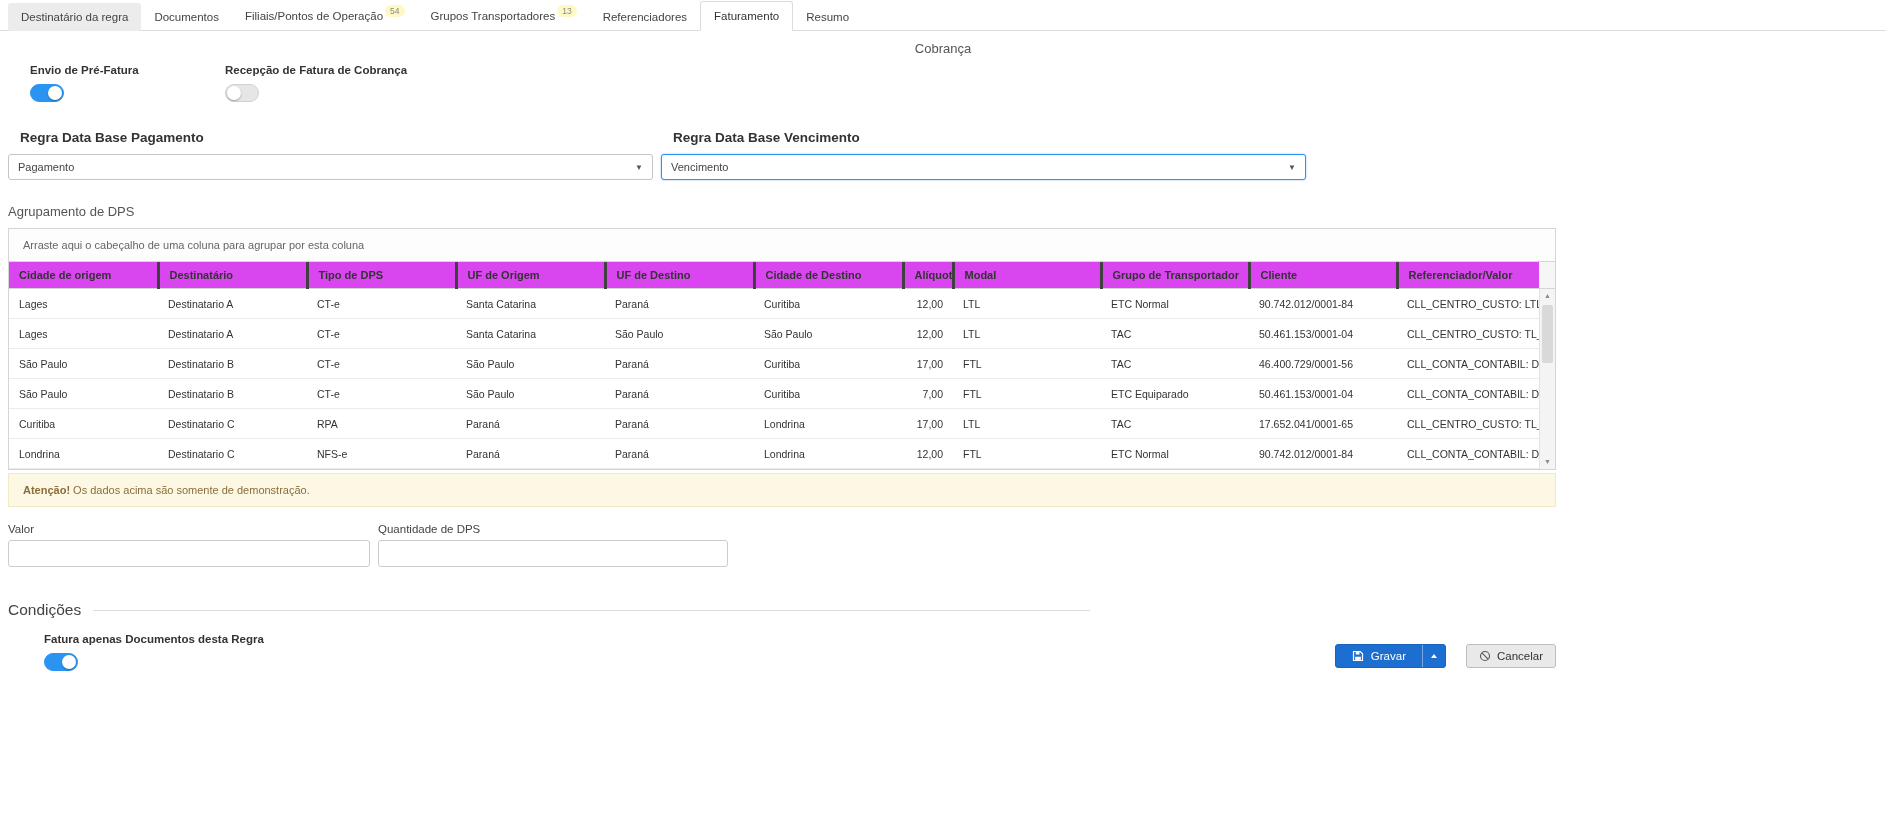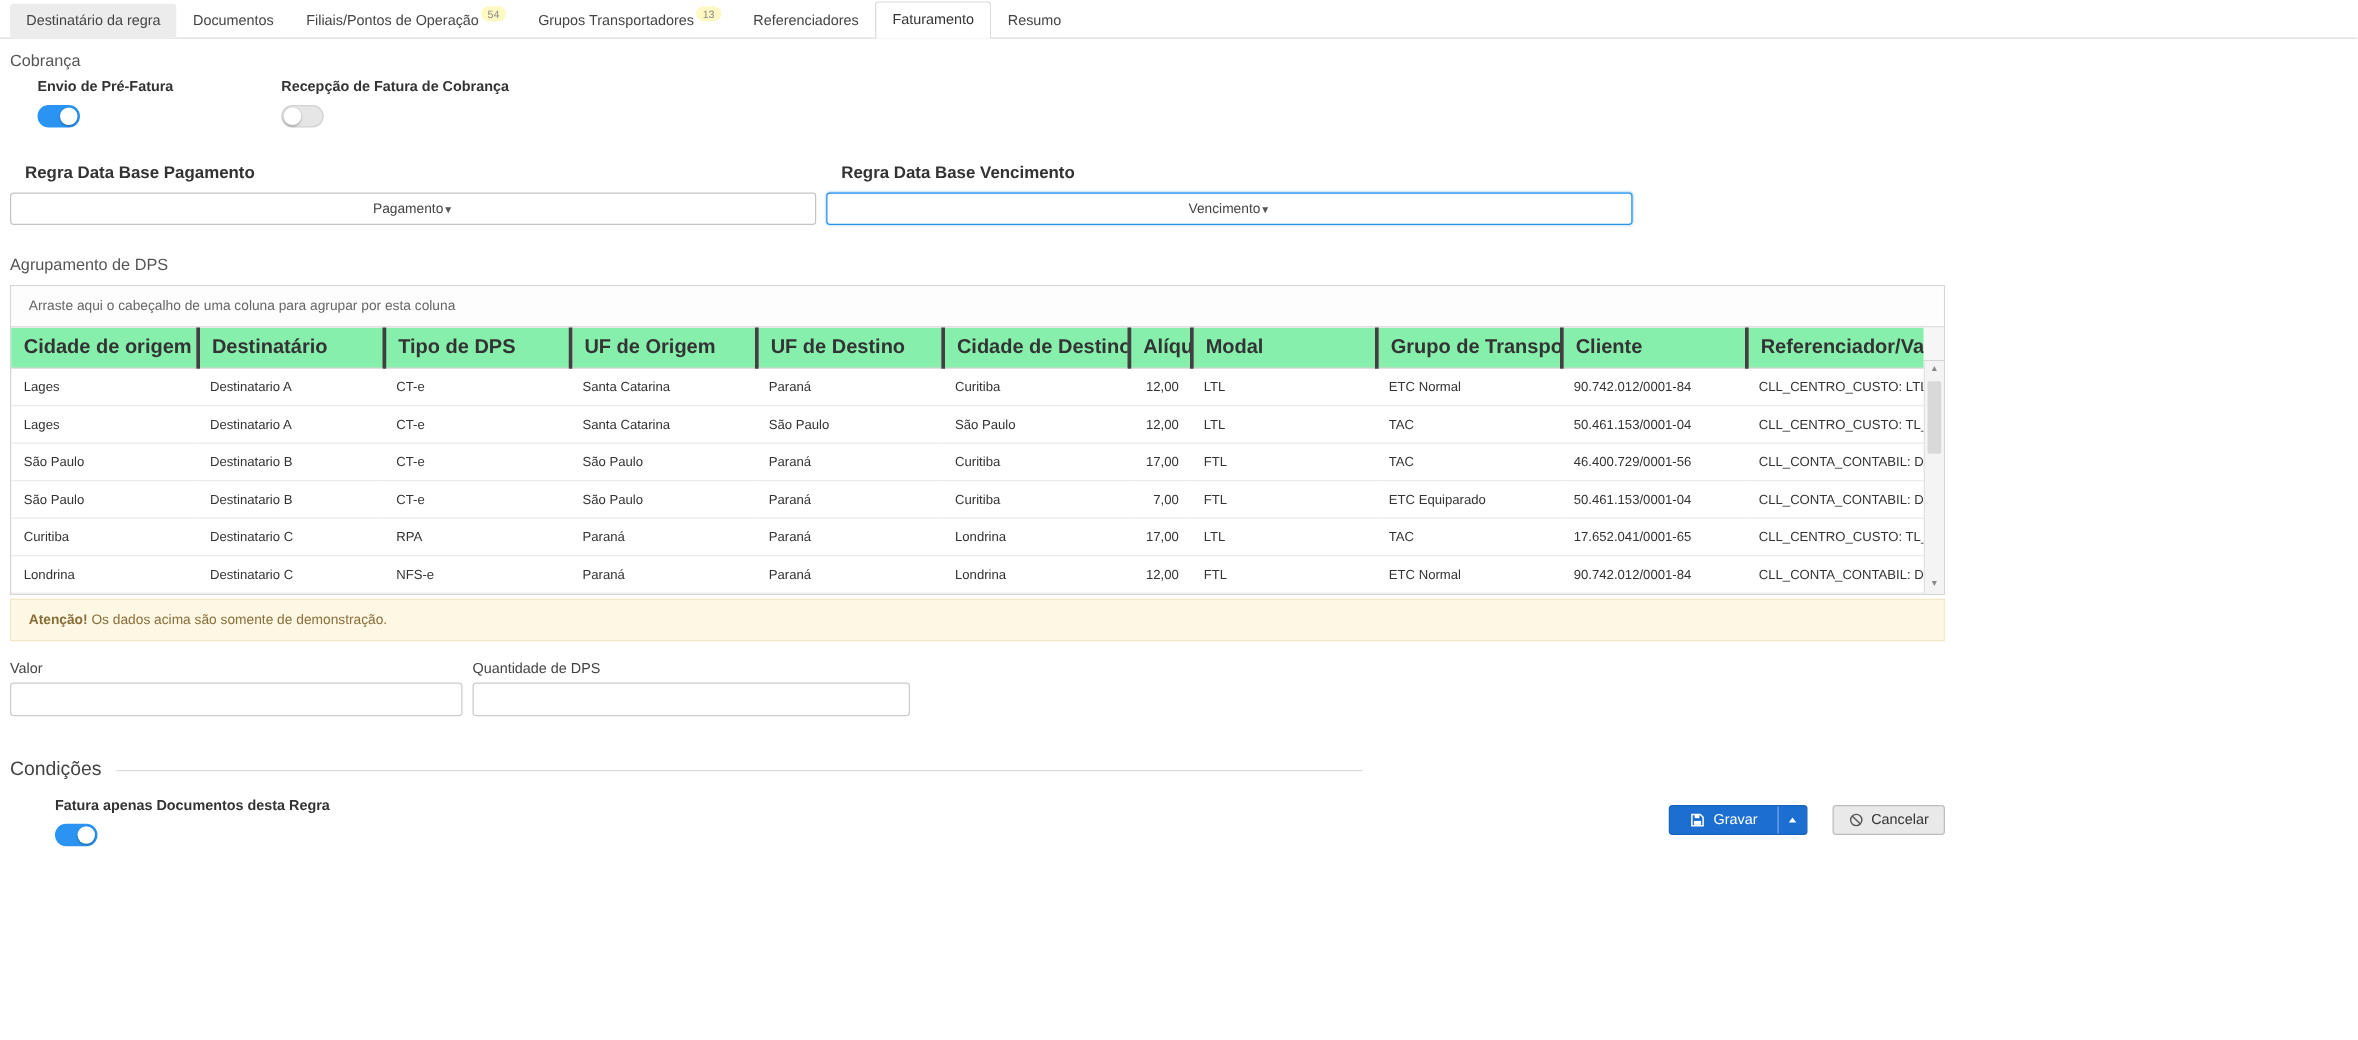--- a/index.html
+++ b/index.html
@@ -14,54 +14,54 @@
     position: relative; margin-bottom: -1px; white-space: nowrap; }
   .tab.hovered { background: #ececec; border-radius: 3px; }
   .tab.active { background: #fff; border: 1px solid #dcdcdc; border-bottom: 1px solid #fff;
     border-radius: 3px 3px 0 0; color: #333; }
   .tab .badge { display: inline-block; background: #fef9c3; color: #8a8a8a;
     font-size: 8.5px; line-height: 1; padding: 2px 5px; border-radius: 8px;
     position: relative; top: -6px; margin-left: 2px; }
 
   
   .content { padding: 10px 8px 0 8px; }
-  .section-title { font-size: 13px; color: #555; }
+  .section-title { font-size: 13px; color: #555; text-align: center; }
   .label-sm { font-size: 11.5px; font-weight: 600; color: #333; }
 
   .toggle-row { display: flex; margin-top: 8px; }
   .toggle-field { padding-left: 22px; }
   .toggle-field:first-child { width: 195px; }
   .toggle { width: 34px; height: 18px; border-radius: 10px; position: relative;
     cursor: pointer; background: #e6e6e6; border: 1px solid #d2d2d2; margin-top: 8px; }
   .toggle .knob { position: absolute; top: 1px; left: 1px; width: 14px; height: 14px;
     border-radius: 50%; background: #fff; box-shadow: 0 1px 2px rgba(0,0,0,.3); }
   .toggle.on { background: #2b94f3; border-color: #2b94f3; }
   .toggle.on .knob { left: auto; right: 1px; }
 
   
   .selects-row { display: flex; gap: 8px; margin-top: 28px; }
   .select-col { width: 645px; }
   .select-label { font-size: 13.5px; font-weight: bold; color: #333; margin-bottom: 9px; padding-left: 12px; }
   .select { height: 26px; border: 1px solid #c5c5c5; border-radius: 3px; background: #fff;
-    display: flex; align-items: center; justify-content: center;
+    display: flex; align-items: center; justify-content: space-between;
     padding: 0 9px; font-size: 11px; color: #444; cursor: pointer; }
   .select.focused { border: 1px solid #2b94f3; box-shadow: 0 0 2px rgba(43,148,243,.6); }
   .select .caret { font-size: 8px; color: #555; }
 
   
   .grid-title { font-size: 13px; color: #555; margin: 24px 0 9px 0; }
   .grid { width: 1548px; border: 1px solid #d5d5d5; background: #fff; }
   .group-panel { padding: 10px 14px; font-size: 11px; color: #666;
     border-bottom: 1px solid #d5d5d5; background: #fdfdfd; }
   .grid-inner { position: relative; }
   table { border-collapse: collapse; table-layout: fixed; width: calc(100% - 16px); }
   col.col-0, col.col-1, col.col-2, col.col-3, col.col-4, col.col-5 { width: 149px; }
   col.col-6 { width: 50px; }
   col.col-7, col.col-8, col.col-9 { width: 148px; }
-  th { background: #86efac; font-weight: bold; font-size: 16px; color: #333;
+  th { background: #d946ef; font-weight: bold; font-size: 11px; color: #333;
     text-align: left; padding: 7px 10px; border-bottom: 1px solid #d5d5d5; cursor: pointer;
     overflow: hidden; white-space: nowrap; }
   th + th { border-left: 3px solid #404040; }
   td { padding: 8.5px 10px; font-size: 10.5px; color: #333;
     border-bottom: 1px solid #ebebeb; overflow: hidden; white-space: nowrap; }
   td.col-6 { text-align: right; }
   .header-filler { position: absolute; right: 0; top: 0; height: 27px; width: 16px;
     background: #f6f6f6; border-bottom: 1px solid #d5d5d5; }
   .vscroll { position: absolute; right: 0; top: 27px; bottom: 0; width: 16px;
     background: #f4f4f4; border-left: 1px solid #e2e2e2; cursor: pointer; }

